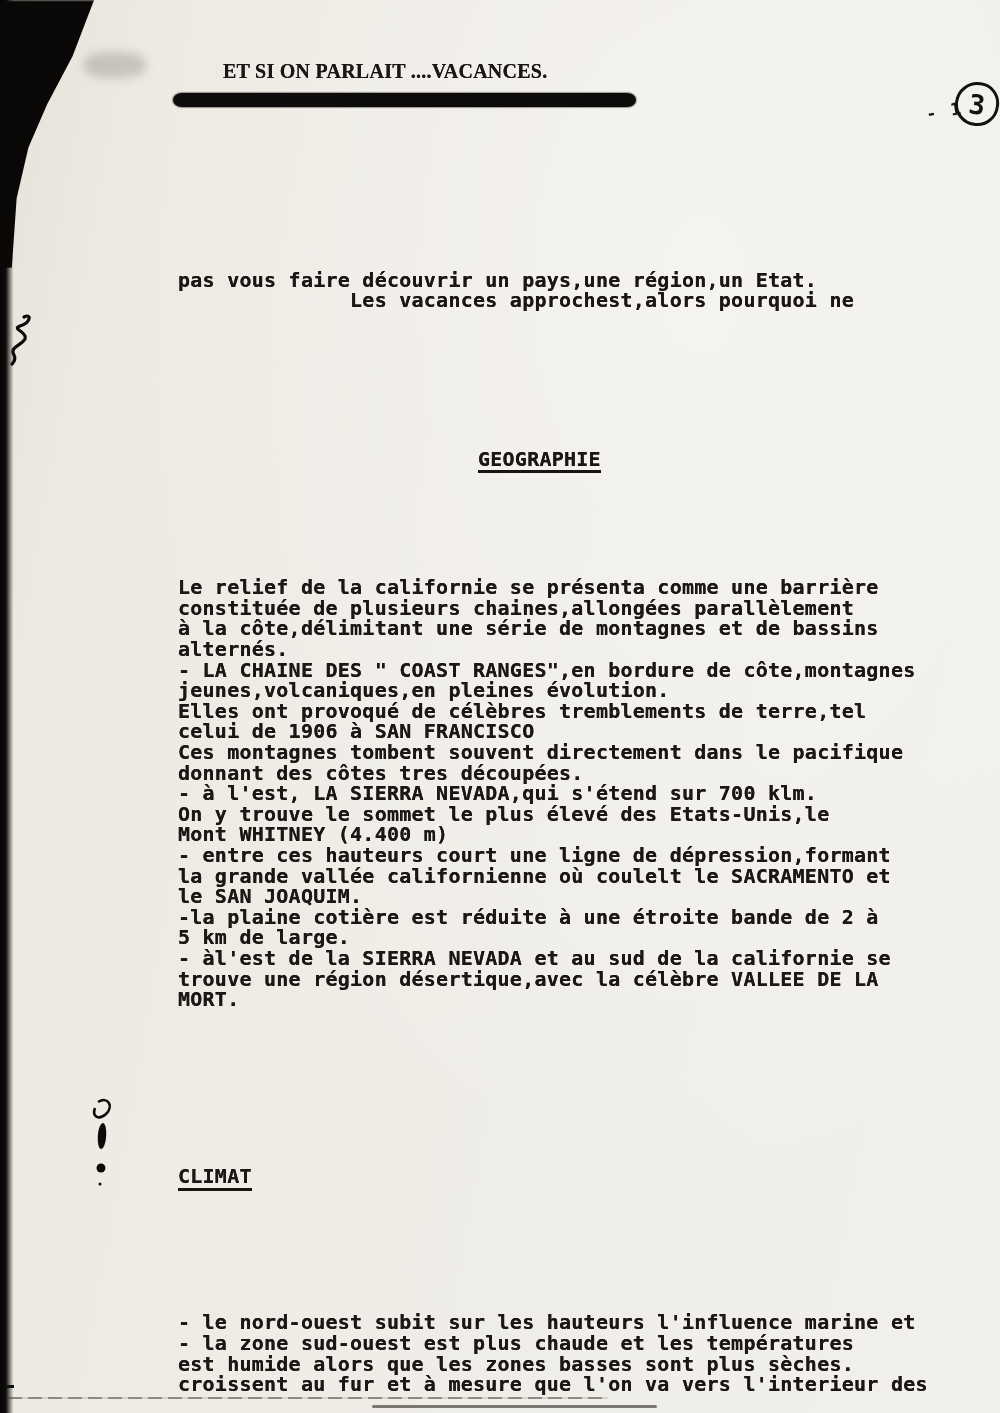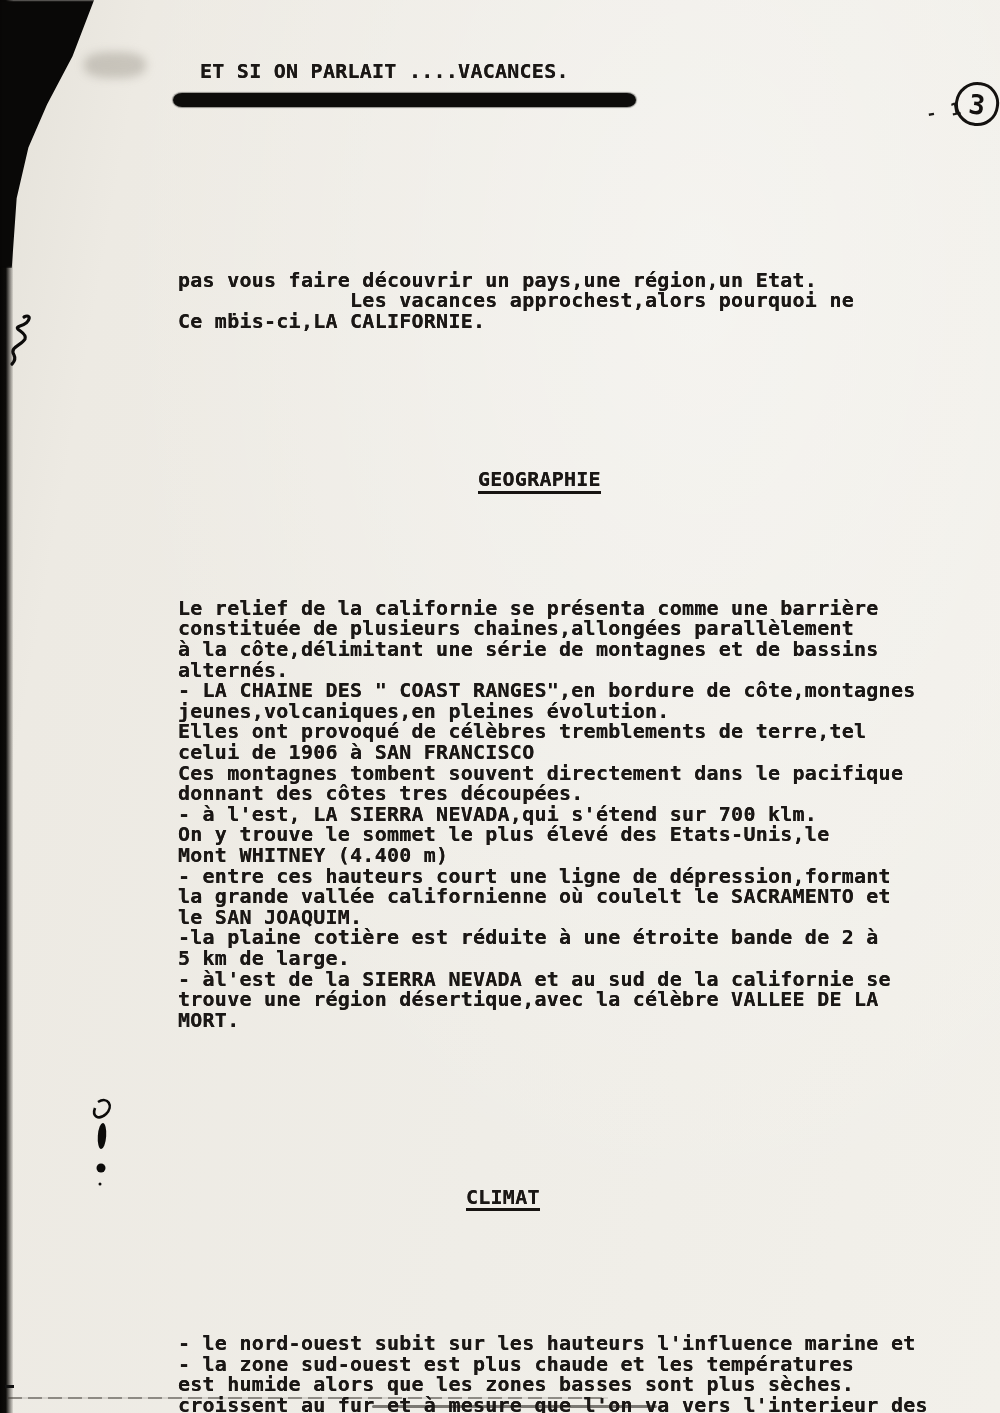--- a/index.html
+++ b/index.html
@@ -6,32 +6,32 @@
   .page{
     position:relative; width:1000px; height:1413px; overflow:hidden;
     background:
       radial-gradient(ellipse at 70% 20%, rgba(255,255,255,.35), rgba(255,255,255,0) 60%),
       linear-gradient(100deg, #e4e1d9 0%, #edeae3 12%, #efede7 55%, #f2f0ea 100%);
     font-family:"DejaVu Sans Mono","Liberation Mono",monospace;
     font-weight:700; color:#1a1715;
   }
   .typewritten{ font-size:20px; line-height:20.6px; letter-spacing:.25px;
     text-shadow:0 0 .5px rgba(20,16,12,.9); white-space:pre; }
-  .doc-title{ position:absolute; left:200px; top:61px; }
+  .doc-title{ position:absolute; left:223px; top:61px;font-family:Liberation Serif, serif; }
   .title-bar{ position:absolute; left:173px; top:93px; width:463px; height:14px;
     background:#0d0c0a; border-radius:9px/7px;
     box-shadow:0 0 1px 1px rgba(13,12,10,.4); }
   .content{ position:absolute; left:178px; top:146px; width:760px; }
   .line{ min-height:20.6px; }
   .sec-heading{ display:inline-block; border-bottom:3px solid #171412; padding-bottom:1px; }
   #sec-geographie{ margin-top:35px; }
   #sec-geographie .sec-heading{ margin-left:300px; }
   #sec-geographie .sec-lines{ margin-top:1px; }
   #sec-climat{ margin-top:12px; }
-  #sec-climat .sec-heading{ margin-left:288px; }
+  #sec-climat .sec-heading{ }
   #sec-climat .sec-lines{ margin-top:19px; }
 
   
   .scan-strip{ position:absolute; left:0; top:0; width:13px; height:1413px;
     background:linear-gradient(to right,#060504 0%,#0d0c0a 45%,rgba(45,42,38,.55) 75%,rgba(100,95,86,.12) 100%); }
   .scan-wedge{ position:absolute; left:0; top:0; width:98px; height:268px; background:#090807;
     clip-path:polygon(0 0,96% 0,74% 21%,48% 39%,29% 55%,17% 74%,12% 100%,0 100%);
     filter:blur(1.2px); }
   .smudge-top{ position:absolute; left:84px; top:52px; width:62px; height:26px;
     background:rgba(125,118,106,.32); filter:blur(5px); border-radius:40%; }
@@ -78,21 +78,21 @@
   <div class="title-bar"></div>
   <div class="hand-note">- 1</div>
   <div class="page-circle">
     <span>3</span>
   </div>
 
   <div class="content typewritten">
 
     <div class="intro sec-lines">
       
-    <div class="line">pas vous faire découvrir un pays,une région,un Etat.</div><div class="line">              Les vacances approchest,alors pourquoi ne</div><div class="line">Ce mḃis-ci,LA CALIFORNIE.</div></div>
+    <div class="line">pas vous faire découvrir un pays,une région,un Etat.</div><div class="line">              Les vacances approchest,alors pourquoi ne</div></div>
 
     <div class="section" id="sec-geographie">
       <div><span class="sec-heading">GEOGRAPHIE</span></div>
       <div class="sec-lines">
         
       <div class="line">Le relief de la californie se présenta comme une barrière</div><div class="line">constituée de plusieurs chaines,allongées parallèlement</div><div class="line">à la côte,délimitant une série de montagnes et de bassins</div><div class="line">alternés.</div><div class="line">- LA CHAINE DES " COAST RANGES",en bordure de côte,montagnes</div><div class="line">jeunes,volcaniques,en pleines évolution.</div><div class="line">Elles ont provoqué de célèbres tremblements de terre,tel</div><div class="line">celui de 1906 à SAN FRANCISCO</div><div class="line">Ces montagnes tombent souvent directement dans le pacifique</div><div class="line">donnant des côtes tres découpées.</div><div class="line">- à l'est, LA SIERRA NEVADA,qui s'étend sur 700 klm.</div><div class="line">On y trouve le sommet le plus élevé des Etats-Unis,le</div><div class="line">Mont WHITNEY (4.400 m)</div><div class="line">- entre ces hauteurs court une ligne de dépression,formant</div><div class="line">la grande vallée californienne où coulelt le SACRAMENTO et</div><div class="line">le SAN JOAQUIM.</div><div class="line">-la plaine cotière est réduite à une étroite bande de 2 à</div><div class="line">5 km de large.</div><div class="line">- àl'est de la SIERRA NEVADA et au sud de la californie se</div><div class="line">trouve une région désertique,avec la célèbre VALLEE DE LA</div><div class="line">MORT.</div></div>
     </div>
 
     <div class="section" id="sec-climat">
       <div><span class="sec-heading">CLIMAT</span></div>

